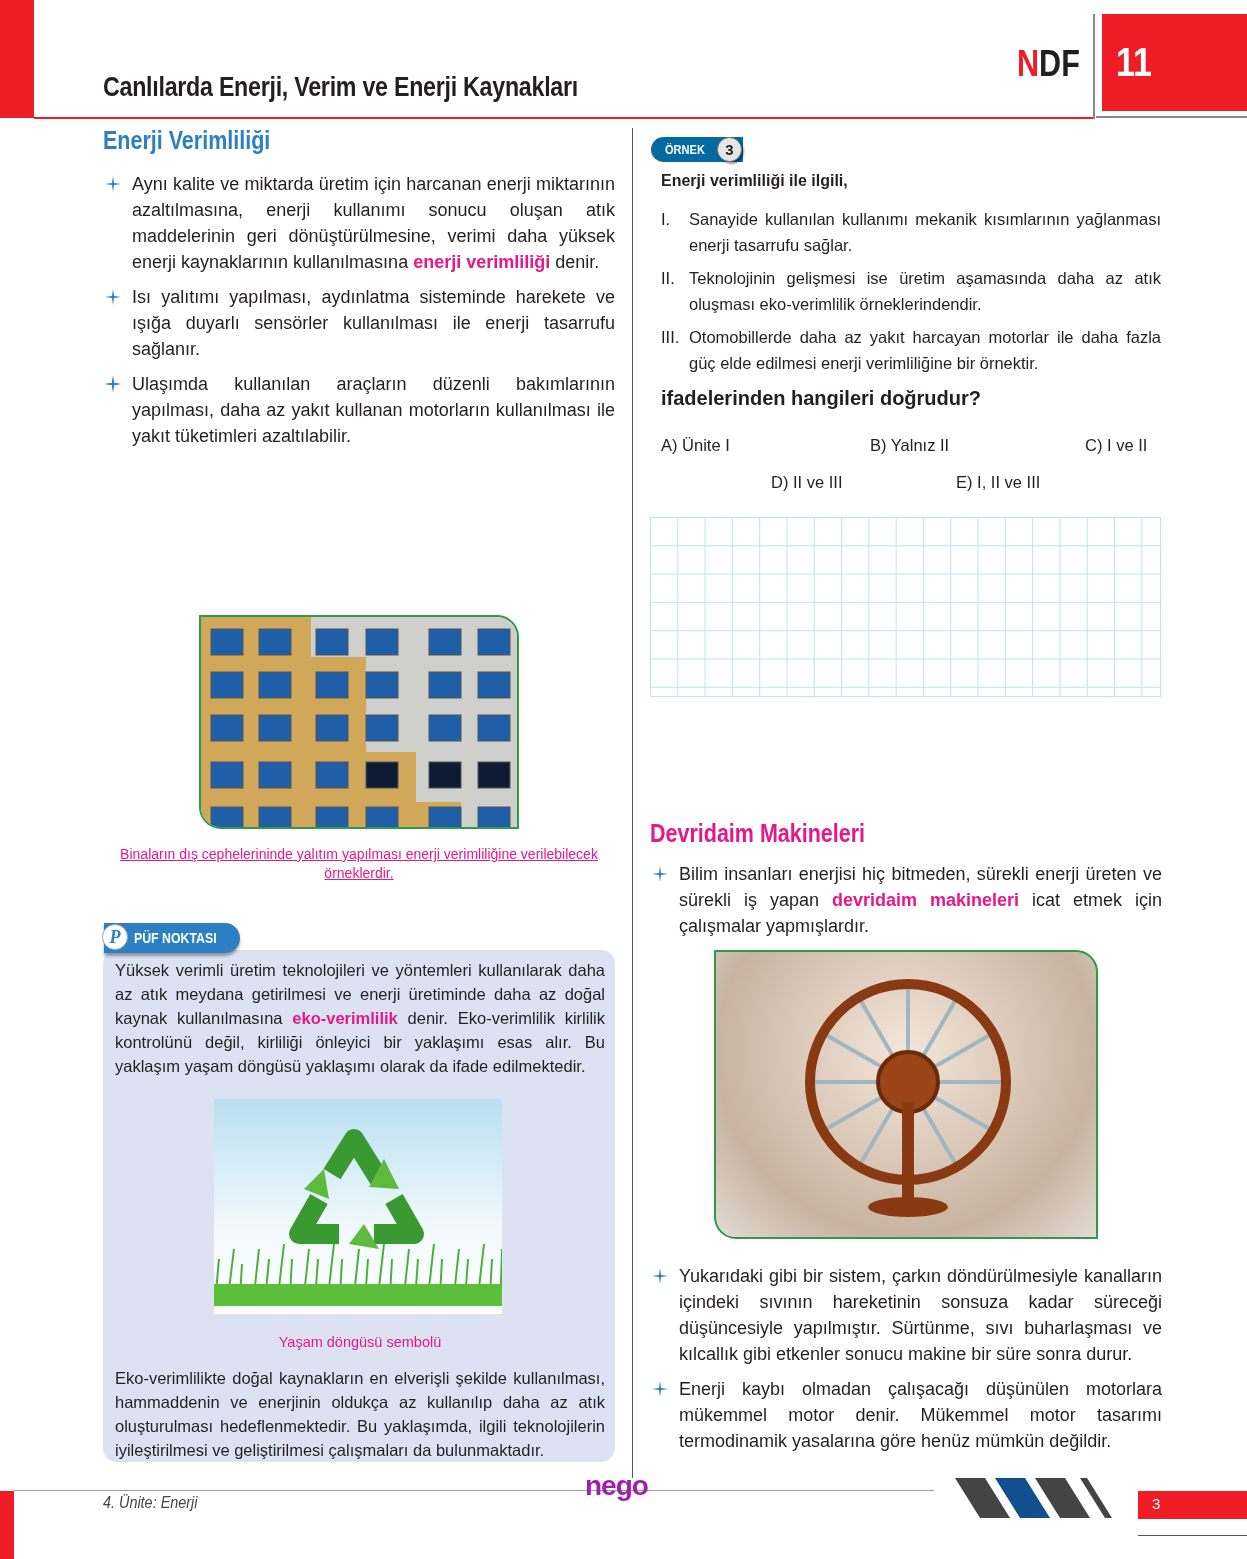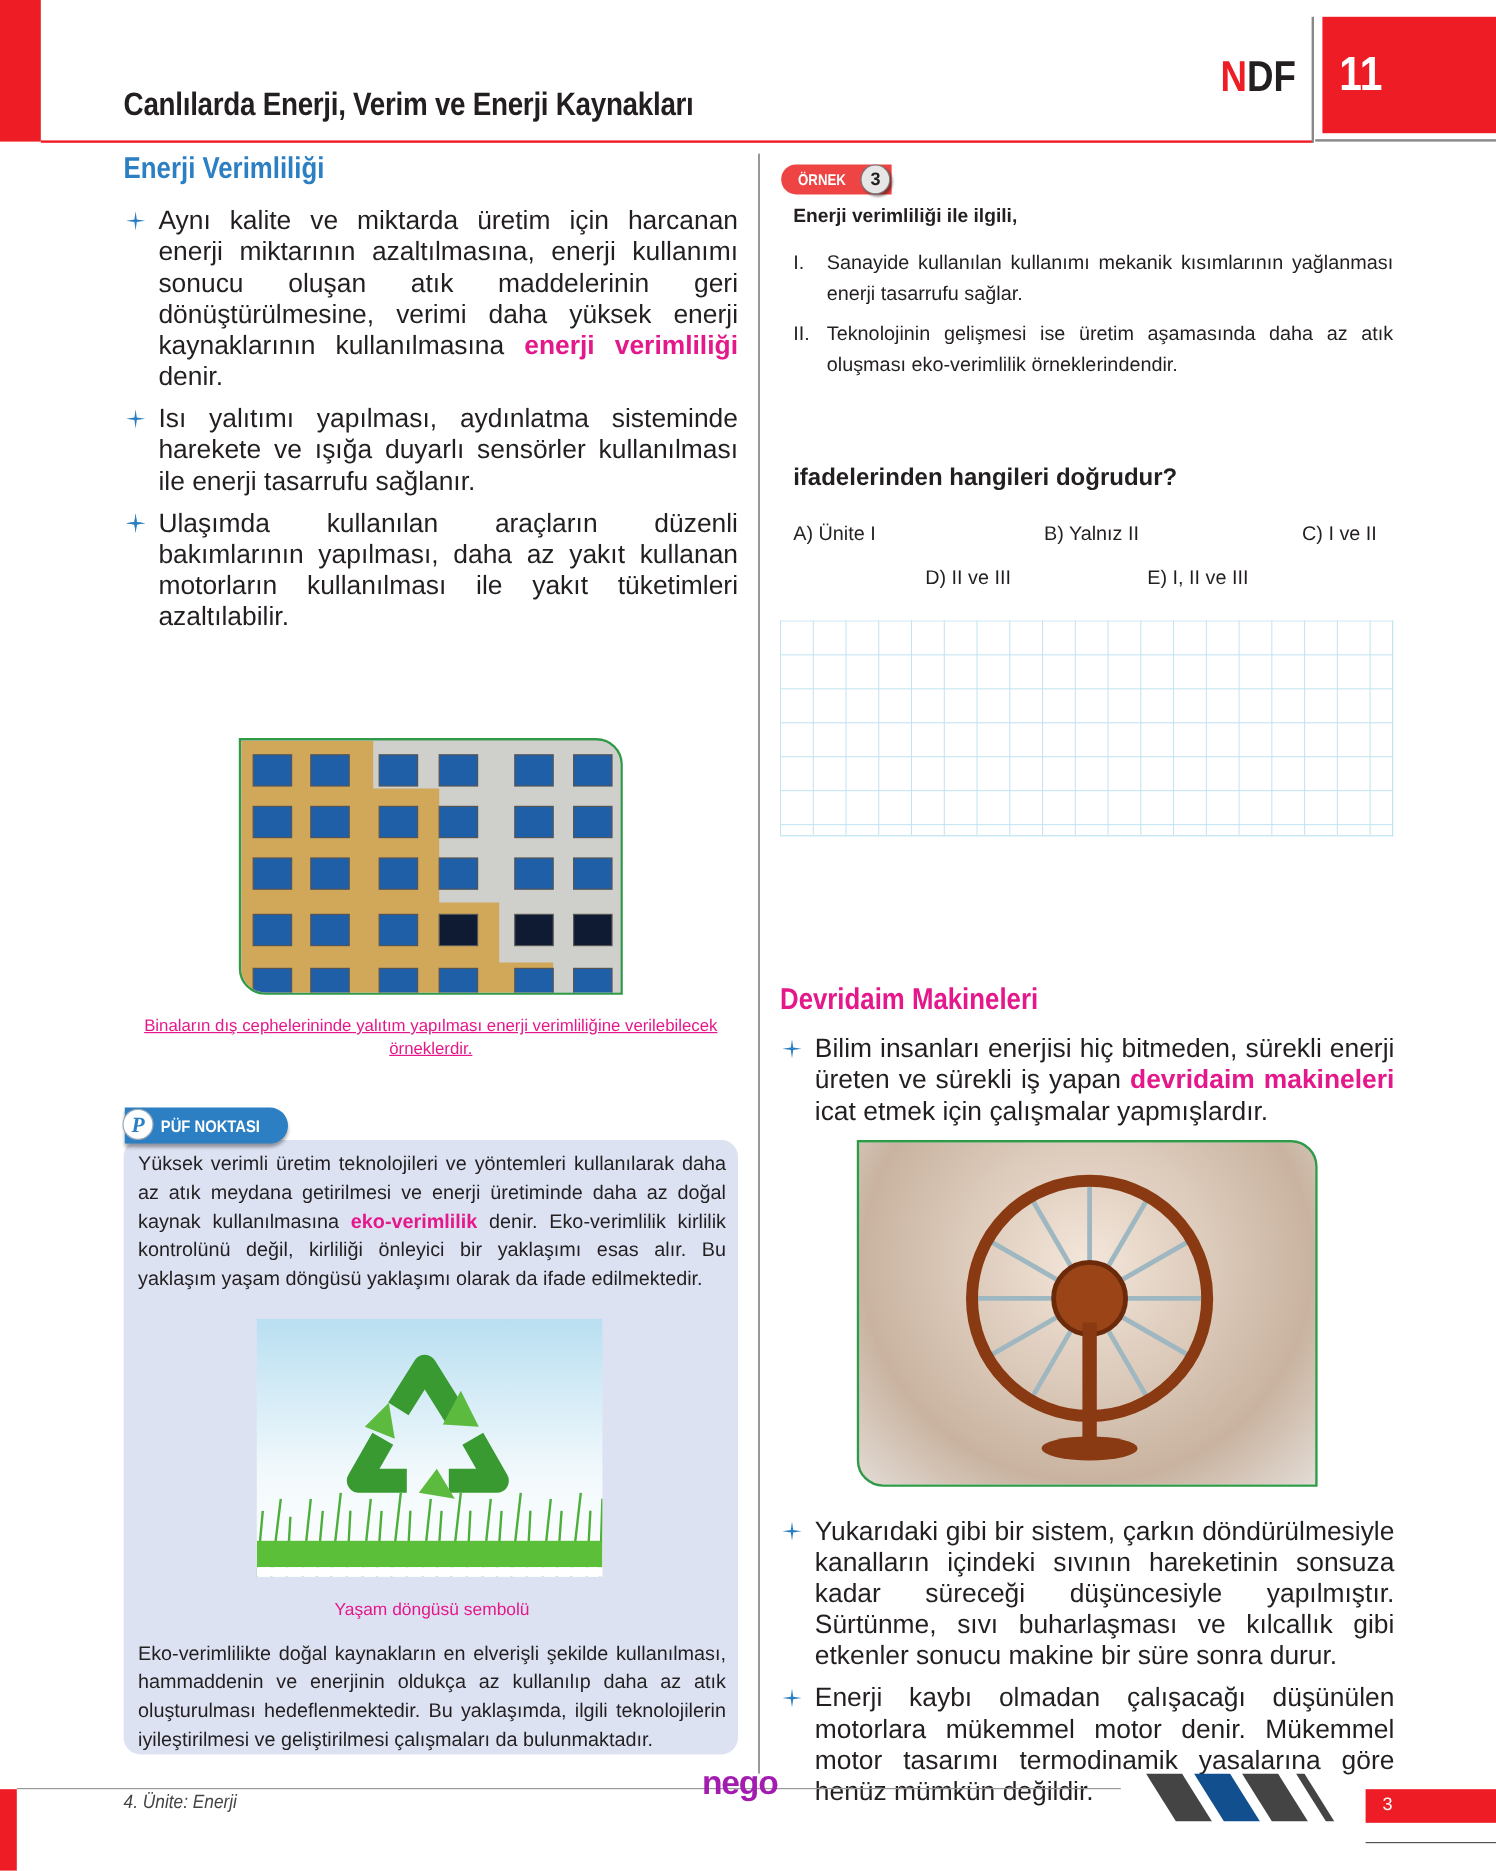--- a/index.html
+++ b/index.html
@@ -18,39 +18,39 @@
   #grade { position: absolute; left: 1116px; top: 40px; color: #fff; font-weight: bold; font-size: 40px; transform: scaleX(0.85); transform-origin: left; }
   #grade-under { position: absolute; left: 1096px; top: 116px; width: 151px; height: 2px; background: #888; }
 
   #col-divider { position: absolute; left: 632px; top: 128px; width: 1px; height: 1350px; background: #555; }
 
   .section-title { position: absolute; font-weight: bold; font-size: 25px; transform: scaleX(0.86); transform-origin: left; white-space: nowrap; }
   .blue-title { color: #2b7fc2; }
   .pink-title { color: #e5188b; }
 
   .bullet-list { position: absolute; list-style: none; }
-  .bullet-list li { position: relative; padding-left: 29px; font-size: 22px; line-height: 26px; margin-bottom: 9px; text-align: justify; color: #231f20; }
+  .bullet-list li { position: relative; padding-left: 29px; font-size: 18px; line-height: 26px; margin-bottom: 9px; text-align: justify; color: #231f20; }
   .star { position: absolute; left: 2px; top: 5px; width: 16px; height: 16px; }
 
   .pink { color: #e5188b; font-weight: bold; }
   .blue { color: #2b7fc2; font-weight: bold; }
   .ital { font-style: italic; }
 
   .photo { position: absolute; border: 2px solid #2f9a48; border-radius: 0 22px 0 22px; overflow: hidden; }
   .caption { position: absolute; color: #e5188b; font-size: 14px; line-height: 19px; text-align: center; }
 
   
   #puf-box { position: absolute; left: 103px; top: 950px; width: 512px; height: 512px; background: #dde2f3; border-radius: 14px; }
   #puf-badge { position: absolute; left: 104px; top: 923px; width: 136px; height: 30px; border-radius: 0 15px 15px 0; background: #2b7fc2; box-shadow: 0 3px 3px rgba(0,0,0,0.35); }
   #puf-badge-label { position: absolute; left: 30px; top: 7px; color: #fff; font-weight: bold; font-size: 14px; transform: scaleX(0.88); transform-origin: left; white-space: nowrap; }
   #puf-p { position: absolute; left: -2px; top: 1px; width: 26px; height: 26px; border-radius: 50%; background: #fff; border: 1px solid #9ab; color: #2b7fc2; font-family: "Liberation Serif", serif; font-style: italic; font-weight: bold; font-size: 18px; text-align: center; line-height: 24px; }
   .puf-text { position: absolute; left: 115px; width: 490px; font-size: 16.5px; line-height: 24px; text-align: justify; color: #231f20; }
 
   
-  #ornek-badge { position: absolute; left: 651px; top: 137px; width: 92px; height: 25px; border-radius: 13px 0 0 13px; background: #ef4444; }
+  #ornek-badge { position: absolute; left: 651px; top: 137px; width: 92px; height: 25px; border-radius: 13px 0 0 13px; background: #0369a1; }
   #ornek-label { position: absolute; left: 14px; top: 5px; color: #fff; font-weight: bold; font-size: 13px; transform: scaleX(0.85); transform-origin: left; }
   #ornek-num { position: absolute; left: 66px; top: 0px; width: 25px; height: 25px; border-radius: 50%; background: #e6e6e6; border: 1px solid #777; box-shadow: 2px 2px 2px rgba(0,0,0,0.4); text-align: center; line-height: 23px; font-weight: bold; font-size: 15px; color: #231f20; }
   #q-stem { position: absolute; left: 661px; top: 172px; font-weight: bold; font-size: 16px; }
   .roman-list { position: absolute; left: 661px; top: 206px; width: 500px; list-style: none; }
   .roman-list li { position: relative; padding-left: 28px; font-size: 16.5px; line-height: 26px; margin-bottom: 7px; text-align: justify; }
   .roman-list .rn { position: absolute; left: 0; top: 0; }
   #q-ask { position: absolute; left: 661px; top: 387px; font-weight: bold; font-size: 20px; }
   .opt { position: absolute; font-size: 16.5px; white-space: nowrap; }
 
   #grid { position: absolute; left: 650px; top: 517px; width: 511px; height: 180px;
@@ -183,20 +183,21 @@
 <div class="puf-text" style="top:1366px;">Eko-verimlilikte doğal kaynakların en elverişli şekilde kullanılması, hammaddenin ve enerjinin oldukça az kullanılıp daha az atık oluşturulması hedeflenmektedir. Bu yaklaşımda, ilgili teknolojilerin iyileştirilmesi ve geliştirilmesi çalışmaları da bulunmaktadır.</div>
 
 <div id="ornek-badge">
   <div id="ornek-label">ÖRNEK</div>
   <div id="ornek-num">3</div>
 </div>
 <div id="q-stem">Enerji verimliliği ile ilgili,</div>
 <ul class="roman-list">
   <li><span class="rn">I.</span><span>Sanayide kullanılan kullanımı mekanik kısımlarının yağlanması enerji tasarrufu sağlar.</span></li>
   <li><span class="rn">II.</span><span>Teknolojinin gelişmesi ise üretim aşamasında daha az atık oluşması eko-verimlilik örneklerindendir.</span></li>
+  <li><span class="rn">III.</span><span>Otomobillerde daha az yakıt harcayan motorlar ile daha fazla güç elde edilmesi enerji verimliliğine bir örnektir.</span></li>
 </ul>
 <div id="q-ask">ifadelerinden hangileri doğrudur?</div>
 <div class="opt" style="left:661px; top:436px;">A) Ünite I</div>
 <div class="opt" style="left:870px; top:436px;">B) Yalnız II</div>
 <div class="opt" style="left:1085px; top:436px;">C) I ve II</div>
 <div class="opt" style="left:771px; top:473px;">D) II ve III</div>
 <div class="opt" style="left:956px; top:473px;">E) I, II ve III</div>
 
 <div id="grid"></div>
 

